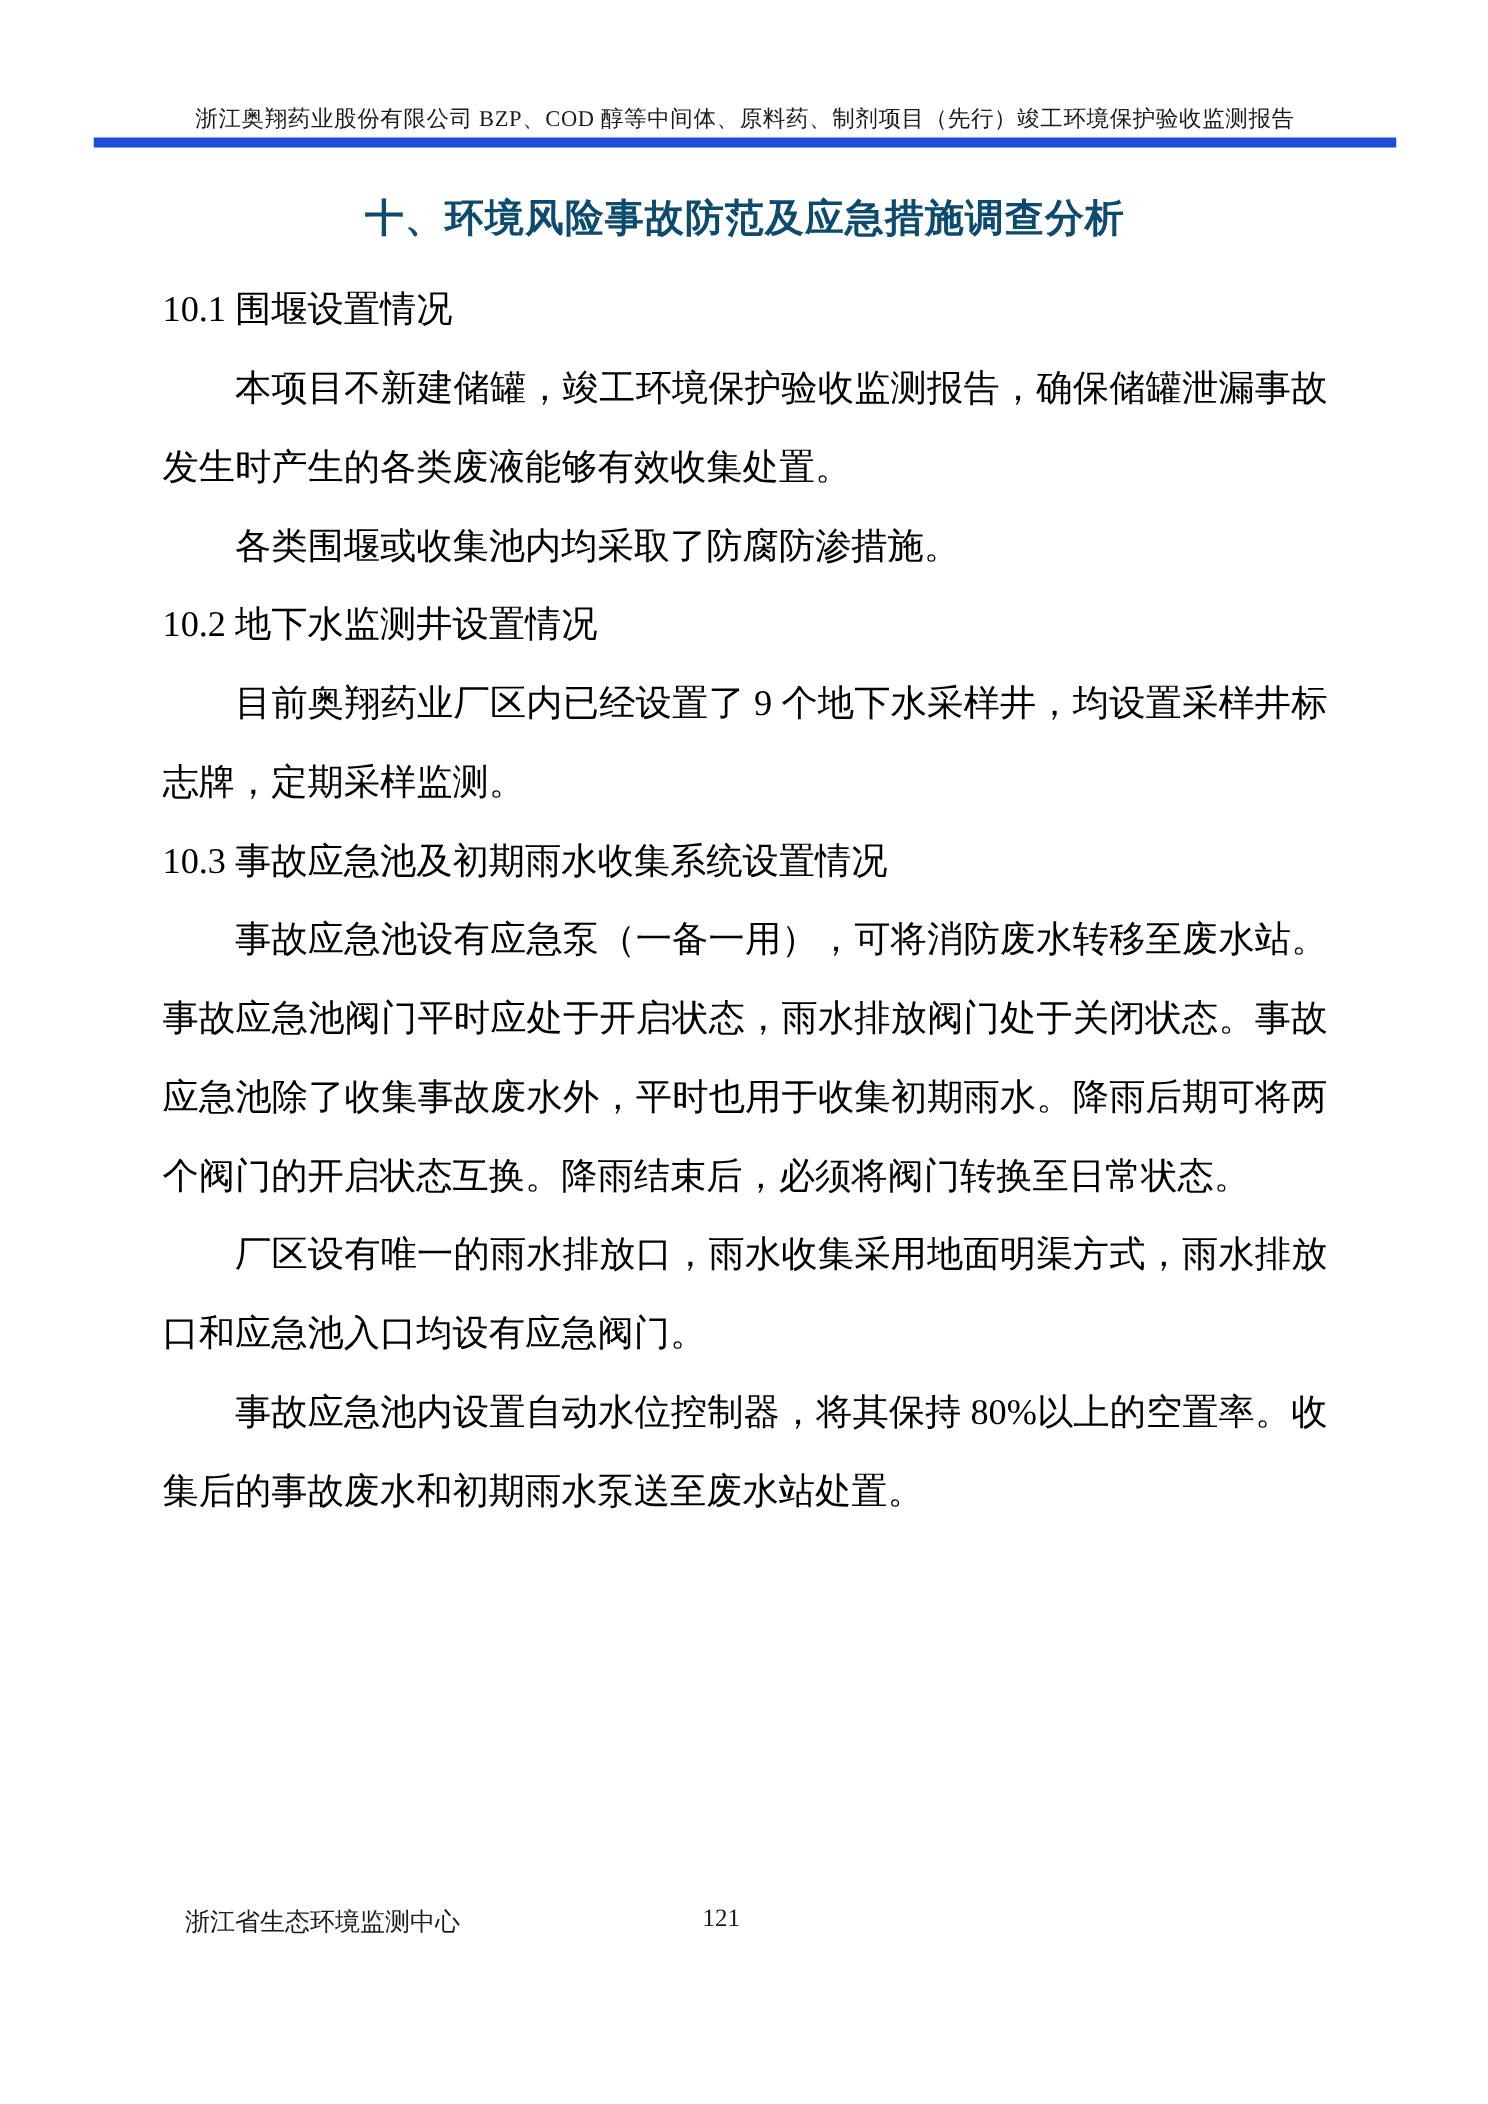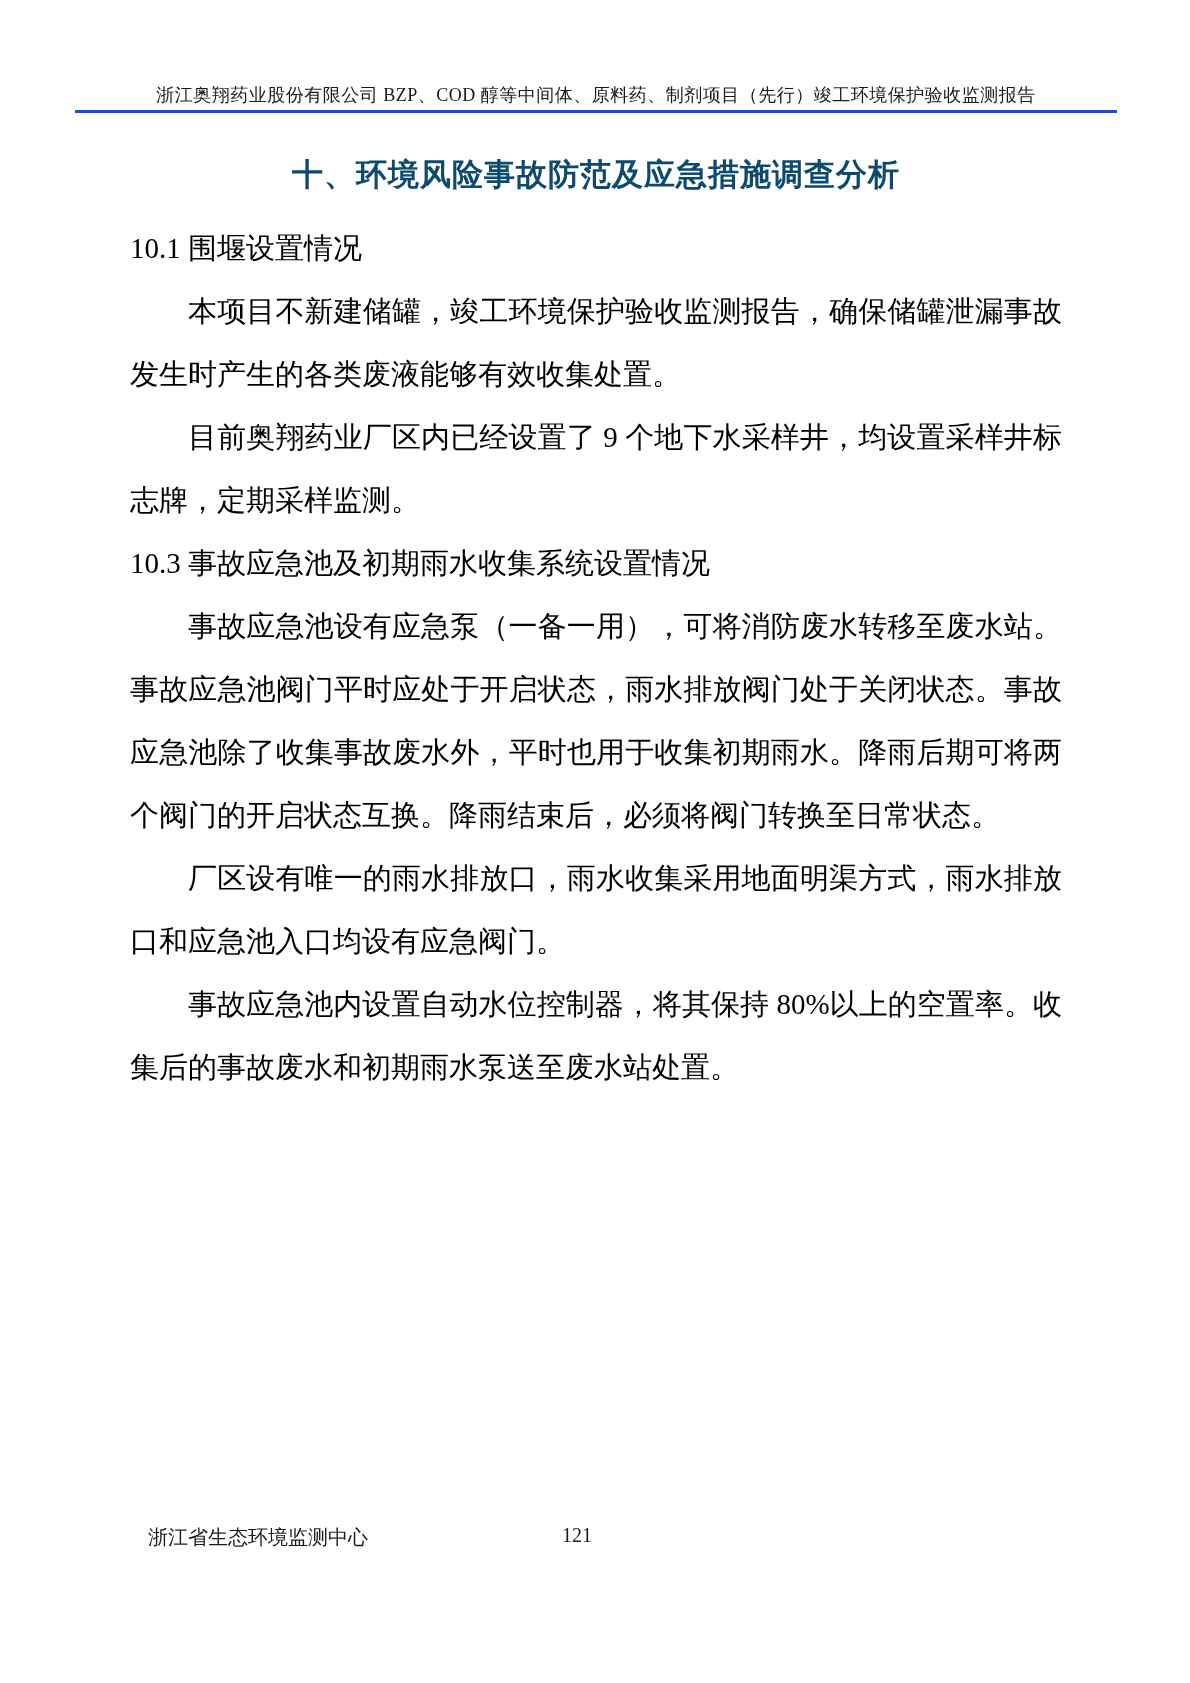--- a/index.html
+++ b/index.html
@@ -17,21 +17,21 @@
     overflow: hidden;
   }
   
   .header {
     position: absolute;
     top: 0;
     left: 75px;
     right: 73px;
     padding-top: 84px;
     padding-bottom: 4px;
-    border-bottom: 3px solid #1d4ed8;
+    border-bottom: 8px solid #1d4ed8;
     text-align: center;
   }
   .header-text {
     font-size: 18px;
     line-height: 22px;
     color: #1a1a1a;
     letter-spacing: 0.5px;
     white-space: nowrap;
   }
   
@@ -98,21 +98,23 @@
   <div class="header">
     <div class="header-text">浙江奥翔药业股份有限公司 BZP、COD 醇等中间体、原料药、制剂项目（先行）竣工环境保护验收监测报告</div>
   </div>
 
   <div class="content">
 
     <h1 class="chapter-title">十、环境风险事故防范及应急措施调查分析</h1>
 
     <h2 class="section-heading">10.1 围堰设置情况</h2>
     <p class="para">本项目不新建储罐，竣工环境保护验收监测报告，确保储罐泄漏事故发生时产生的各类废液能够有效收集处置。</p>
+    <p class="para">各类围堰或收集池内均采取了防腐防渗措施。</p>
 
+    <h2 class="section-heading">10.2 地下水监测井设置情况</h2>
     <p class="para">目前奥翔药业厂区内已经设置了 9 个地下水采样井，均设置采样井标志牌，定期采样监测。</p>
 
     <h2 class="section-heading">10.3 事故应急池及初期雨水收集系统设置情况</h2>
     <p class="para">事故应急池设有应急泵（一备一用），可将消防废水转移至废水站。事故应急池阀门平时应处于开启状态，雨水排放阀门处于关闭状态。事故应急池除了收集事故废水外，平时也用于收集初期雨水。降雨后期可将两个阀门的开启状态互换。降雨结束后，必须将阀门转换至日常状态。</p>
     <p class="para">厂区设有唯一的雨水排放口，雨水收集采用地面明渠方式，雨水排放口和应急池入口均设有应急阀门。</p>
     <p class="para">事故应急池内设置自动水位控制器，将其保持 80%以上的空置率。收集后的事故废水和初期雨水泵送至废水站处置。</p>
 
   </div>
 
   <div class="footer">

